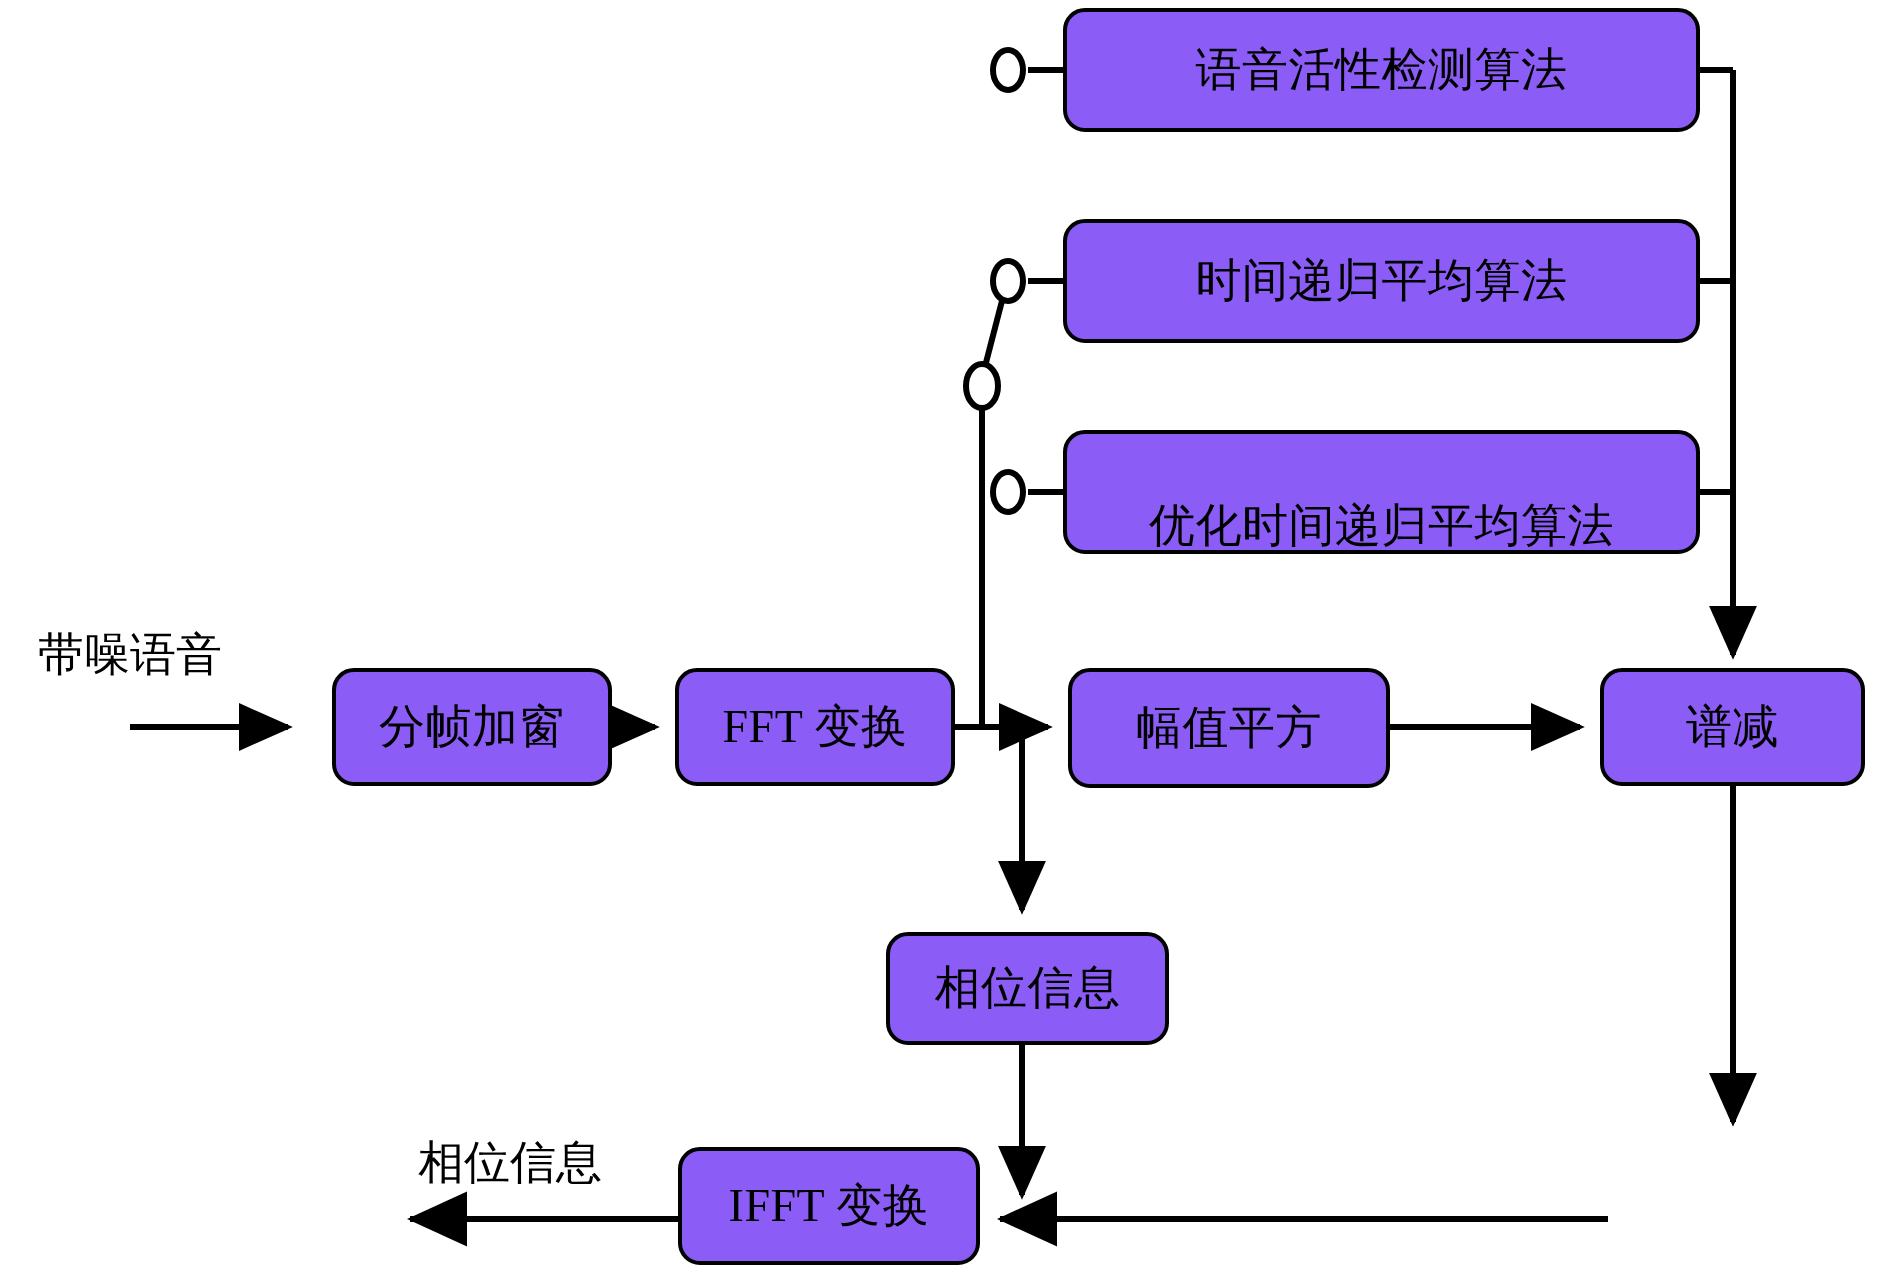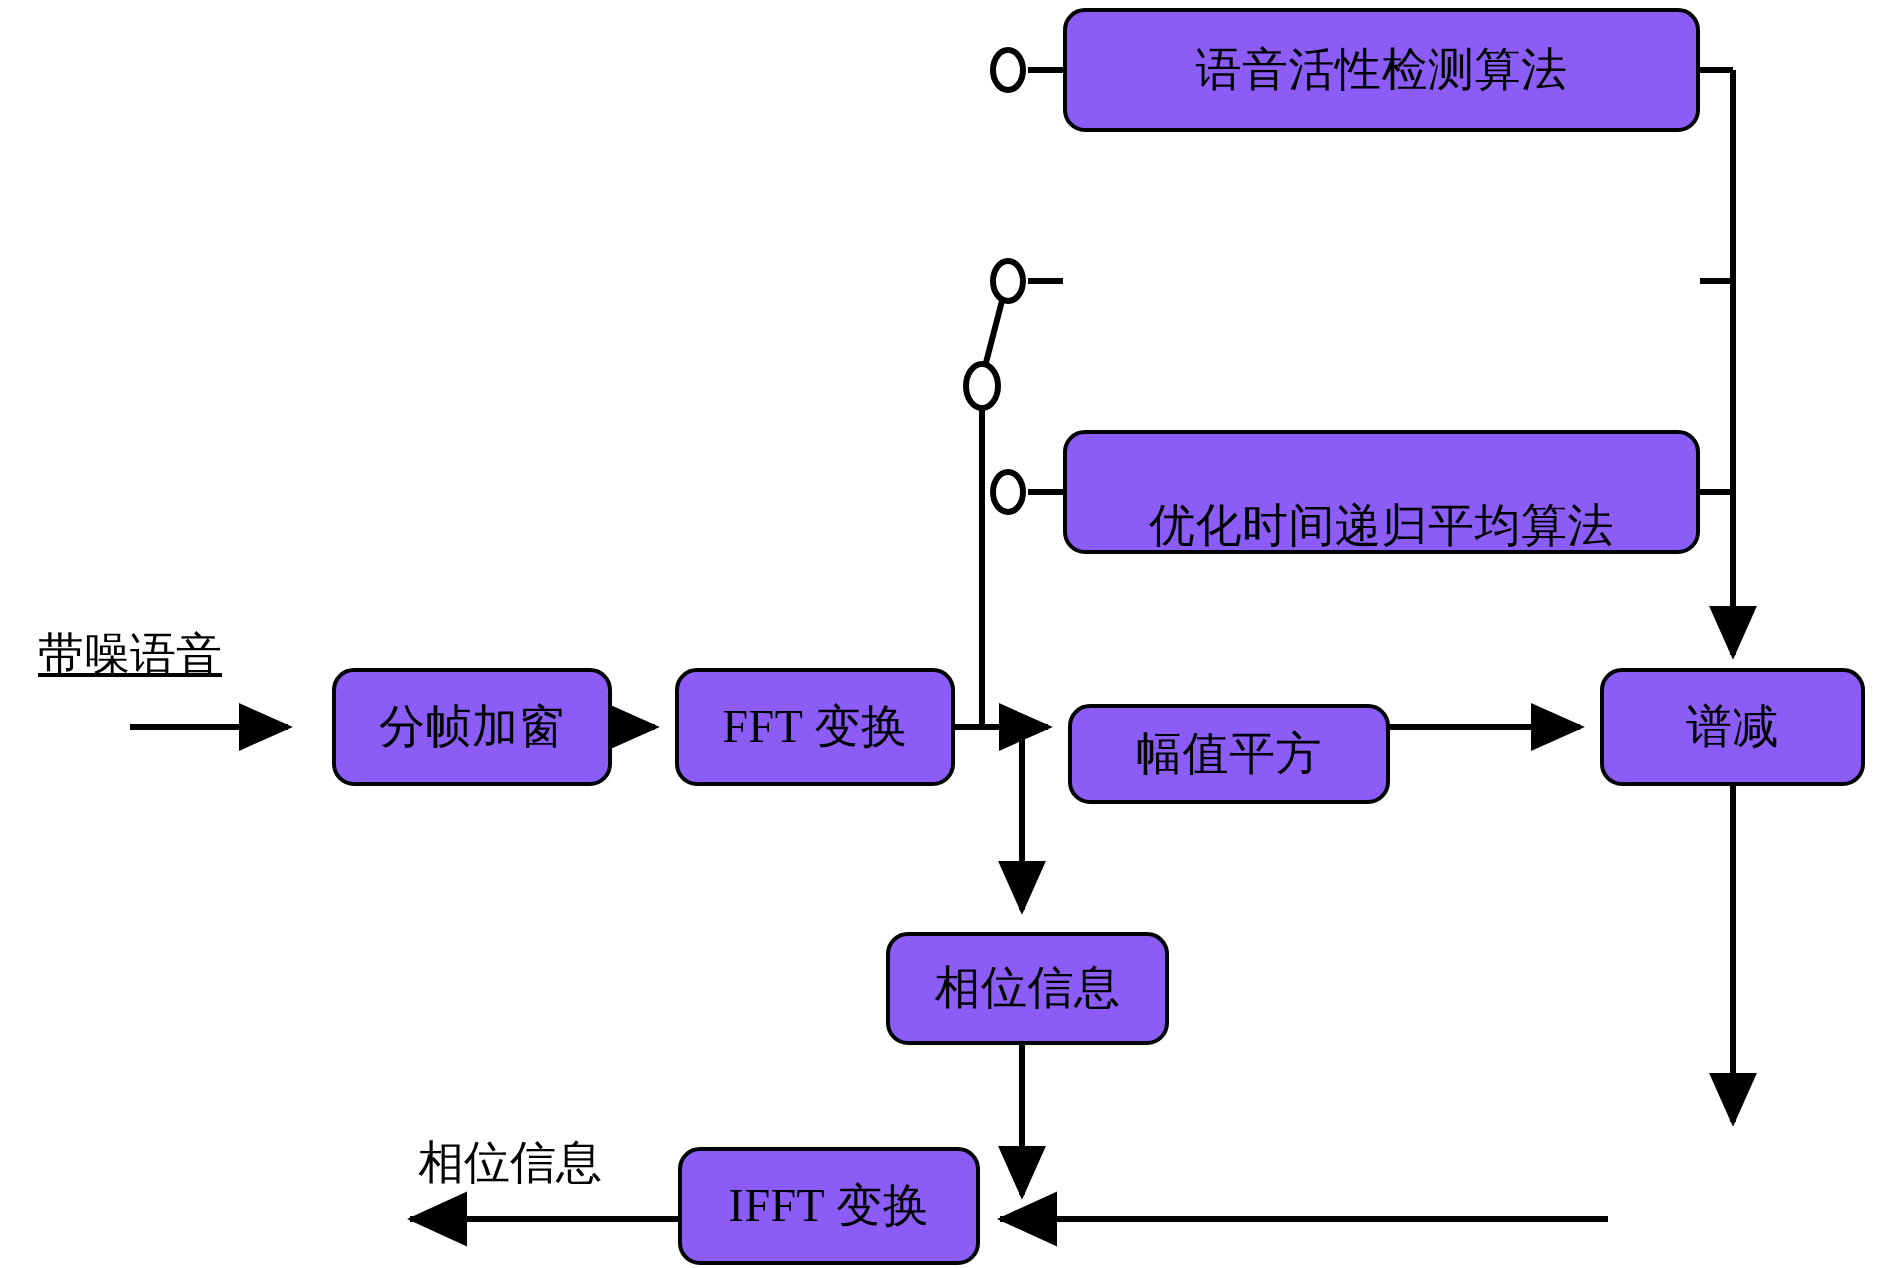--- a/index.html
+++ b/index.html
@@ -112,47 +112,50 @@
       <ellipse cx="1008" cy="281" rx="15" ry="20"></ellipse>
       <ellipse cx="982" cy="386" rx="16" ry="22"></ellipse>
       <ellipse cx="1008" cy="492" rx="15" ry="20"></ellipse>
     </g>
   </svg>
 
   <div class="node-box" style="left:1063px; top:8px; width:637px; height:124px;">
     <span class="node-label">语音活性检测算法</span>
   </div>
 
+  <div class="node-box" style="left:1063px; top:219px; width:637px; height:124px;">
+    <span class="node-label">时间递归平均算法</span>
+  </div>
 
   <div class="node-box" style="left:1063px; top:430px; width:637px; height:124px;align-items:flex-end;">
     <span class="node-label">优化时间递归平均算法</span>
   </div>
 
   <div class="node-box" style="left:308px; top:668px; width:280px; height:118px;margin-left:24px;">
     <span class="node-label">分帧加窗</span>
   </div>
 
   <div class="node-box" style="left:675px; top:668px; width:280px; height:118px;">
     <span class="node-label">FFT 变换</span>
   </div>
 
-  <div class="node-box" style="left:1068px; top:668px; width:322px; height:100px;margin-top:36px;">
+  <div class="node-box" style="left:1068px; top:668px; width:322px; height:120px;">
     <span class="node-label">幅值平方</span>
   </div>
 
   <div class="node-box" style="left:1600px; top:668px; width:265px; height:118px;">
     <span class="node-label">谱减</span>
   </div>
 
   <div class="node-box" style="left:886px; top:932px; width:283px; height:113px;">
     <span class="node-label">相位信息</span>
   </div>
 
 
   <div class="node-box" style="left:678px; top:1147px; width:302px; height:118px;">
     <span class="node-label">IFFT 变换</span>
   </div>
 
-  <div class="free-label" style="left:38px; top:632px;text-decoration:underline;">带噪语音</div>
+  <div class="free-label" style="left:38px; top:632px;">带噪语音</div>
 
   <div class="free-label" style="left:418px; top:1140px;">相位信息</div>
 
 </div>
 
 </body></html>

